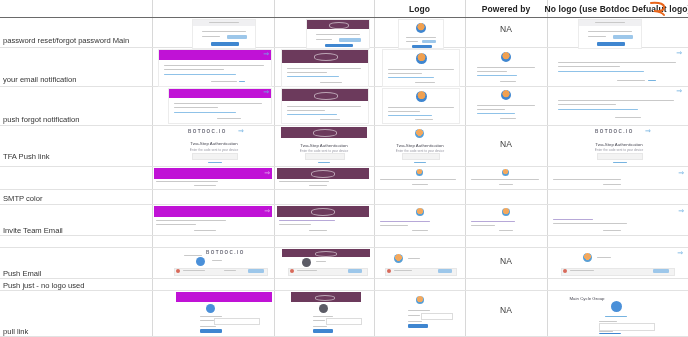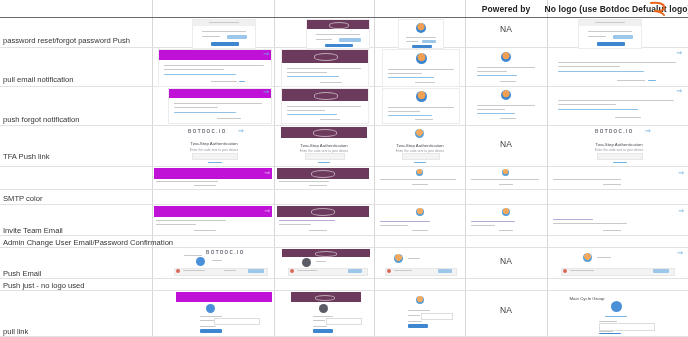--- a/index.html
+++ b/index.html
@@ -83,34 +83,34 @@
   <div class="hline" style="top:125px;"></div>
   <div class="hline" style="top:166px;"></div>
   <div class="hline" style="top:189px;"></div>
   <div class="hline" style="top:204px;"></div>
   <div class="hline" style="top:235px;"></div>
   <div class="hline" style="top:247px;"></div>
   <div class="hline" style="top:278px;"></div>
   <div class="hline" style="top:290px;"></div>
   <div class="hline" style="top:336px;"></div>
 
+  <div class="hdr-cell" style="left:374px;width:91px;">Logo</div>
   <div class="hdr-cell" style="left:465px;width:82px;">Powered by</div>
   <div class="hdr-cell" style="left:547px;width:141px;">No logo (use Botdoc Defualut logo)</div>
 
   <svg class="scribble" style="left:648px;top:0px;" width="24" height="18">
     <path d="M3 3 Q17 2 16 8 Q15 12 6 11 Q14 12 16 15" fill="none" stroke="#e8651a" stroke-width="2" stroke-linecap="round"></path>
   </svg>
 
-  <div class="rowlabel" style="top:36px;">password reset/forgot password Push</div>
-  <div class="rowlabel" style="top:75px;">pull email notification</div>
+  <div class="rowlabel" style="top:36px;">password reset/forgot password Main</div>
+  <div class="rowlabel" style="top:75px;">your email notification</div>
   <div class="rowlabel" style="top:115px;">push forgot notification</div>
   <div class="rowlabel" style="top:152px;">TFA Push link</div>
   <div class="rowlabel" style="top:194px;">SMTP color</div>
   <div class="rowlabel" style="top:226px;">Invite Team Email</div>
-  <div class="rowlabel" style="top:238px;">Admin Change User Email/Password Confirmation</div>
   <div class="rowlabel" style="top:269px;">Push Email</div>
   <div class="rowlabel" style="top:281px;">Push just - no logo used</div>
   <div class="rowlabel" style="top:327px;">pull link</div>
 
   <div class="na" style="left:465px;width:82px;top:24px;">NA</div>
   <div class="na" style="left:465px;width:82px;top:139px;">NA</div>
   <div class="na" style="left:465px;width:82px;top:256px;">NA</div>
   <div class="na" style="left:465px;width:82px;top:305px;">NA</div>
 
   <div class="mock framed" style="left:192px;top:19px;width:62px;height:28px;">

